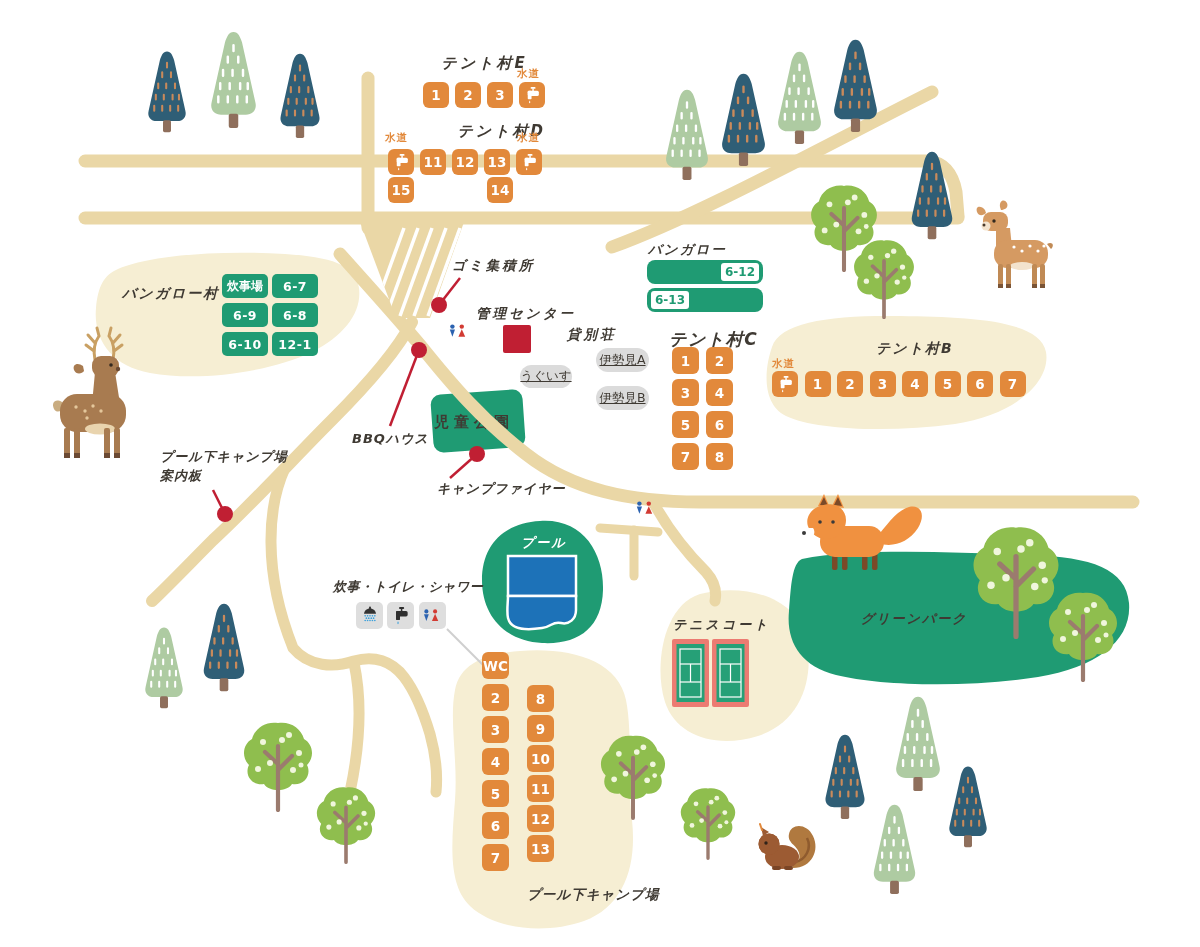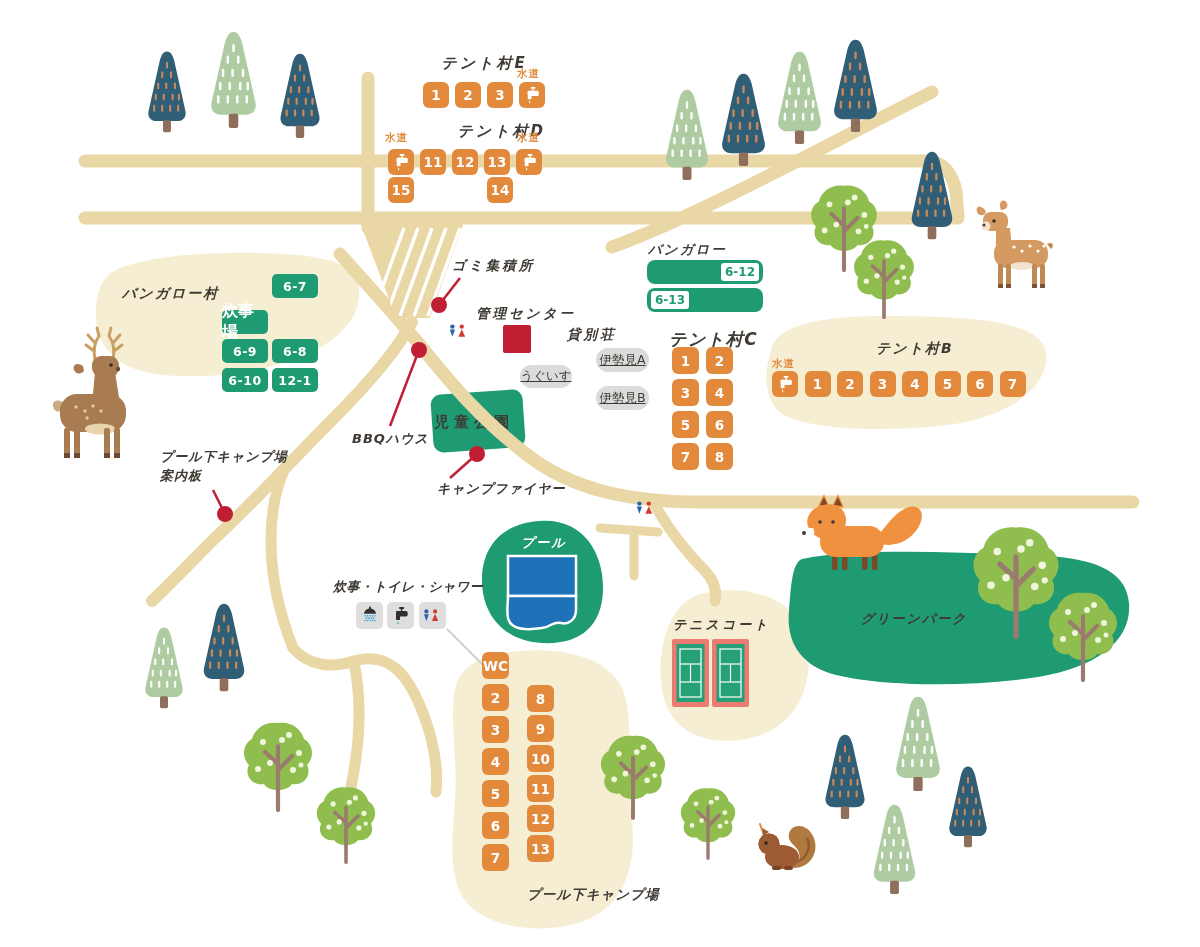--- a/index.html
+++ b/index.html
@@ -13,21 +13,21 @@
   .row{display:flex;gap:6px;}
   .listflat{display:contents;}
   .site{width:26px;height:26px;background:var(--orange);border-radius:6px;color:#FFF;
         font-weight:700;font-size:13.5px;display:flex;align-items:center;justify-content:center;flex:none;}
   .c27{width:27px;height:27px;}
   .tap svg{width:19px;height:19px;color:#FFF;}
   .grid2{display:grid;gap:5px 7px;}
   .gridbv{display:grid;grid-template-columns:46px 46px;gap:5px 4px;}
   .gblock{height:24px;background:var(--green);border-radius:5px;color:#FFF;font-weight:700;
           font-size:12.5px;display:flex;align-items:center;justify-content:center;letter-spacing:0.5px;}
-  .gridbv .gblock:first-child{font-size:16px;letter-spacing:0;margin-top:36px;}
+  .gridbv .gblock:first-child{font-size:12px;letter-spacing:0;}
   .col{display:flex;flex-direction:column;}
   .bar{position:absolute;width:116px;height:24px;background:var(--green);border-radius:8px;}
   .chip{position:absolute;top:3px;width:38px;height:18px;background:#FFF;border-radius:3px;
         color:var(--green);font-weight:700;font-size:12px;display:flex;align-items:center;justify-content:center;}
   .villa{position:absolute;background:#DBDBDB;border-radius:12px;color:var(--text);font-size:12.5px;
          display:flex;align-items:center;justify-content:center;text-decoration:underline;}
   .ibox{position:absolute;width:27px;height:27px;background:#DEDEDE;border-radius:5px;
         display:flex;align-items:center;justify-content:center;}
   .ibox svg{width:20px;height:20px;}
 </style>

